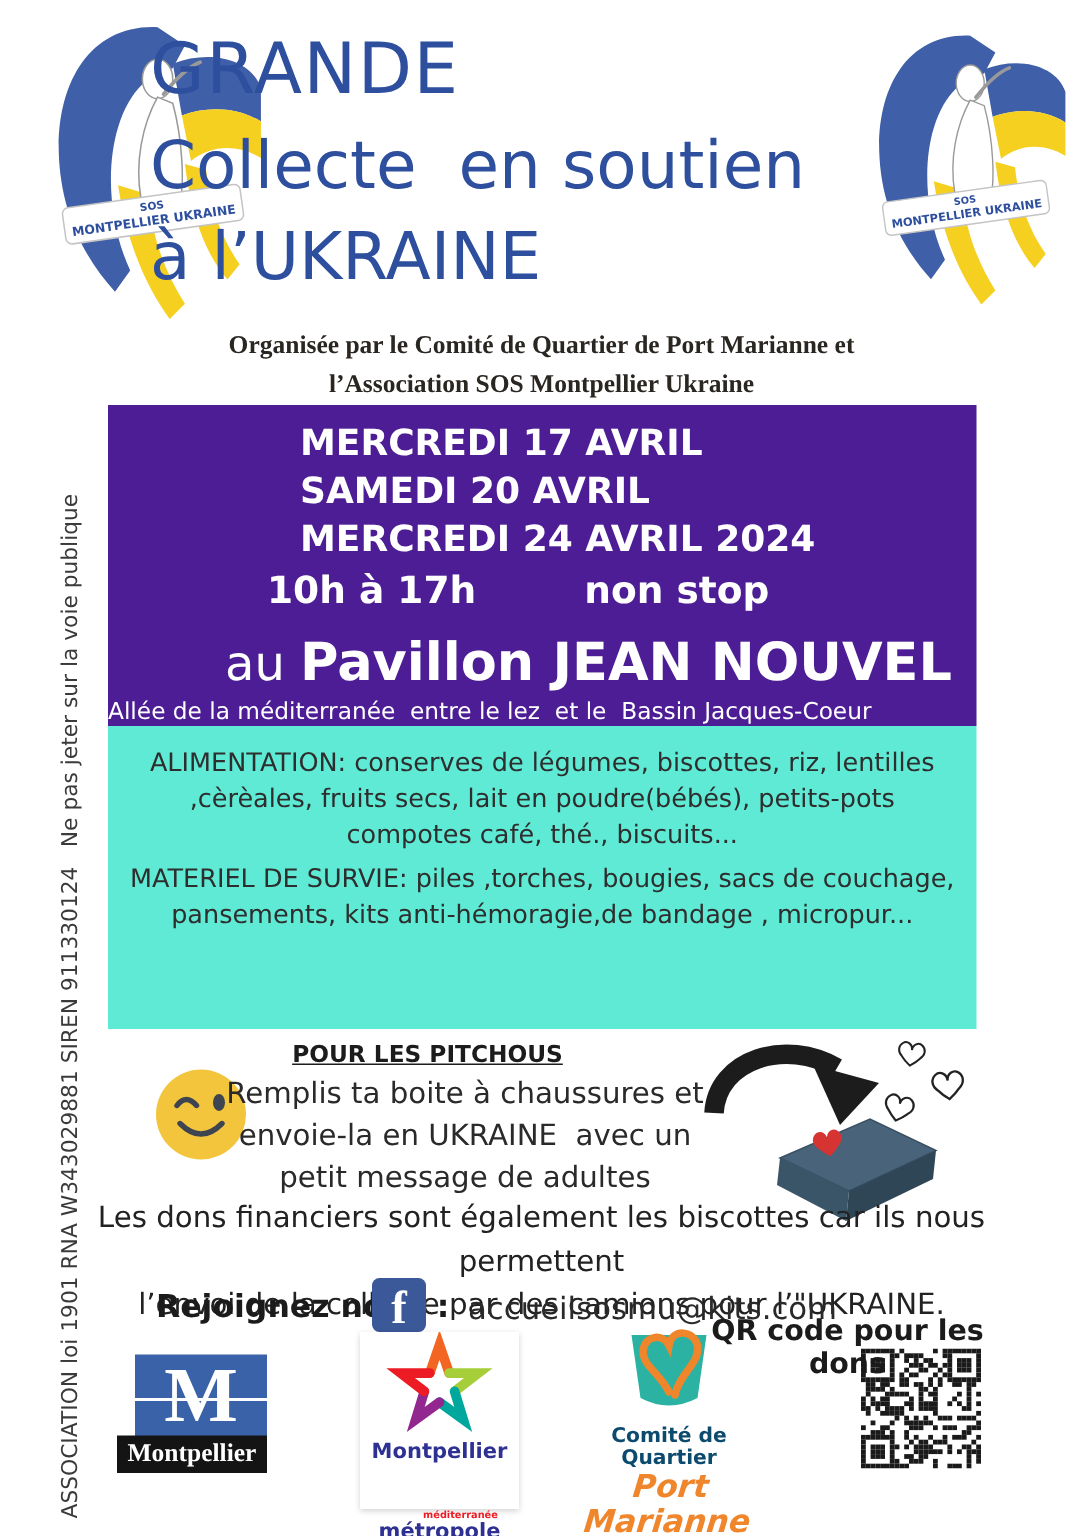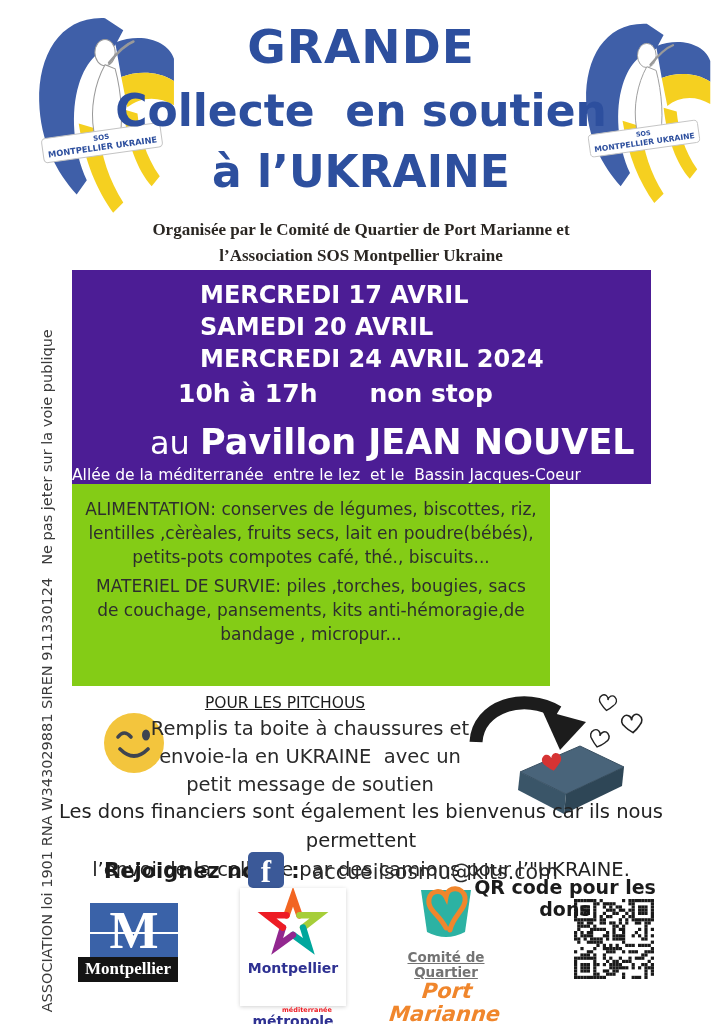--- a/index.html
+++ b/index.html
@@ -3,53 +3,53 @@
 <meta charset="utf-8">
 <style>
   * { margin:0; padding:0; box-sizing:border-box; }
   html,body { background:#fff; }
   body { font-family:"DejaVu Sans","Liberation Sans",sans-serif; }
   #poster { position:relative; width:722px; height:1024px; background:#fff; overflow:hidden; }
 
   .pre { white-space:pre-wrap; }
 
   
-  .title-block { position:absolute; left:100px; top:14px; width:522px; text-align:center; color:#2d4f9e; font-weight:700; }
+  .title-block { position:absolute; left:100px; top:14px; width:522px; color:#2d4f9e; font-weight:400; }
   .title-l1 { font-size:47px; letter-spacing:1px; line-height:66px; }
   .title-l2 { font-size:44px; line-height:62px; white-space:pre; }
   .title-l3 { font-size:44px; line-height:60px; }
 
   .subtitle { position:absolute; left:60px; top:217px; width:602px; text-align:center;
               font-family:"Liberation Serif","DejaVu Serif",serif; font-weight:700;
               font-size:17px; line-height:26px; color:#2a2622; }
 
   
   .sos-left  { position:absolute; left:26px;  top:10px; }
   .sos-right { position:absolute; left:574px; top:16px; }
 
   
   .blue-panel { position:absolute; left:72px; top:270px; width:579px; height:214px;
                 background:#4c1d95; color:#fff; overflow:hidden; }
   .bp-date { margin-left:128px; font-size:24px; font-weight:700; line-height:32px; }
   .bp-date:first-child { margin-top:9px; }
   .bp-hours { margin-left:106px; margin-top:3px; font-size:25px; font-weight:700; line-height:31px; }
-  .bp-nonstop { margin-left:52px; }
+  .bp-nonstop { margin-left:72px; }
   .bp-venue { margin-left:78px; margin-top:11px; font-size:35px; font-weight:800; line-height:44px; }
   .bp-venue .au { font-weight:400; font-size:32px; }
   .bp-addr { text-align:left; font-size:15.5px; line-height:20px; font-weight:400; }
 
   
-  .yellow-panel { position:absolute; left:72px; top:484px; width:478px; height:202px;
-                  background:#84cc16; color:#2e2e2e; padding:8px 12px 0 12px; overflow:hidden; }
+  .yellow-panel { position:absolute; left:72px; top:484px; width:579px; height:202px;
+                  background:#5eead4; color:#2e2e2e; padding:8px 12px 0 12px; overflow:hidden; }
   .yp-par { font-size:17px; line-height:24px; text-align:center; margin-top:5px; }
   .yp-par b { font-weight:700; }
 
   
   .pit-title { position:absolute; left:155px; top:694px; width:260px; text-align:center;
-               font-size:15.5px; font-weight:400; text-decoration:underline; color:#1c1c1c; }
+               font-size:15.5px; font-weight:700; text-decoration:underline; color:#1c1c1c; }
   .pit-lines { position:absolute; left:145px; top:715px; width:330px; text-align:center;
                font-size:19.5px; line-height:28px; color:#2a2a2a; }
   .smiley { position:absolute; left:102px; top:711px; }
   .artwork { position:absolute; left:462px; top:690px; }
 
   
   .donations { position:absolute; left:50px; top:797px; width:622px; text-align:center;
                font-size:19.5px; line-height:29px; color:#222; }
 
   
@@ -72,21 +72,21 @@
              font-family:"Liberation Serif",serif; font-weight:700; font-size:17px;
              text-align:center; padding:2px 0 3px 0; }
 
   .metro-logo { position:absolute; left:240px; top:888px; width:106px; height:118px; background:#fff;
                 box-shadow:0 1px 4px rgba(0,0,0,.18); text-align:center; }
   .metro-t1 { font-size:14px; font-weight:700; color:#2e3192; line-height:13px; margin-top:-2px; }
   .metro-t2 { font-size:6.5px; font-weight:700; color:#ed1c24; line-height:7px; margin-left:28px;margin-top:32px; }
   .metro-t3 { font-size:14px; font-weight:700; color:#2e3192; line-height:14px; }
 
   .comite-logo { position:absolute; left:380px; top:884px; width:132px; height:100px; text-align:center; }
-  .comite-t1 { font-size:13.5px; font-weight:700; color:#737373; line-height:15px;text-decoration:underline; }
+  .comite-t1 { font-size:13.5px; font-weight:700; color:#0c4a6e; line-height:15px; }
   .comite-t2 { font-size:21px; font-weight:700; font-style:italic; color:#f0862c;
                transform:skewX(-6deg); line-height:23px; }
 
   
   .vtext { position:absolute; white-space:nowrap; color:#3a3a3a; font-size:14.5px;
            transform:translate(-50%,-50%) rotate(-90deg); }
   .vtext.top { left:47px; top:447px; }
   .vtext.bottom { left:47px; top:795px; }
 </style>
 </head>
@@ -171,41 +171,41 @@
       <circle cx="32" cy="32" r="30" fill="#f3c53d"></circle>
       <path d="M16,26 q6,-8 13,0" stroke="#3e4450" stroke-width="3.6" fill="none" stroke-linecap="round"></path>
       <ellipse cx="44" cy="24" rx="4" ry="5.6" fill="#3e4450"></ellipse>
       <path d="M18,38 q14,14 28,0" stroke="#3e4450" stroke-width="3.6" fill="none" stroke-linecap="round"></path>
     </svg>
   </div>
 
   <div class="pit-lines">
     <div>Remplis ta boite à chaussures et</div>
     <div class="pre">envoie-la en UKRAINE  avec un</div>
-    <div>petit message de soutien</div>
+    <div>petit message de adultes</div>
   </div>
 
   <div class="artwork">
     <svg width="192" height="128" viewBox="0 0 192 128">
       <path d="M14,52 C16,16 62,2 96,22" stroke="#1c1c1c" stroke-width="13" fill="none"></path>
       <polygon points="80,20 124,32 98,60" fill="#1c1c1c"></polygon>
       <g stroke="#222" stroke-width="2.4" fill="#fff">
         <path transform="translate(136,2) scale(0.55) rotate(8)" d="M20,12 C20,5 13,1 8,5 C3,9 3,16 9,21 C13,26 20,31 20,31 C20,31 27,26 31,21 C37,16 37,9 32,5 C27,1 20,5 20,12 Z"></path>
         <path transform="translate(156,24) scale(0.65) rotate(-6)" d="M20,12 C20,5 13,1 8,5 C3,9 3,16 9,21 C13,26 20,31 20,31 C20,31 27,26 31,21 C37,16 37,9 32,5 C27,1 20,5 20,12 Z"></path>
         <path transform="translate(128,36) scale(0.6) rotate(14)" d="M20,12 C20,5 13,1 8,5 C3,9 3,16 9,21 C13,26 20,31 20,31 C20,31 27,26 31,21 C37,16 37,9 32,5 C27,1 20,5 20,12 Z"></path>
       </g>
       <polygon points="58,82 118,56 162,77 104,104" fill="#49647a" stroke="#3a5062" stroke-width="1"></polygon>
       <polygon points="58,82 104,104 102,124 56,100" fill="#3a5568"></polygon>
       <polygon points="104,104 162,77 160,96 102,124" fill="#2e4656"></polygon>
       <path transform="translate(76,64) scale(0.62) rotate(-10)" d="M20,12 C20,5 13,1 8,5 C3,9 3,16 9,21 C13,26 20,31 20,31 C20,31 27,26 31,21 C37,16 37,9 32,5 C27,1 20,5 20,12 Z" fill="#d63333"></path>
     </svg>
   </div>
 
   <div class="donations">
-    <div>Les dons financiers sont également les bienvenus car ils nous permettent</div>
+    <div>Les dons financiers sont également les biscottes car ils nous permettent</div>
     <div>l’envoi de la collecte par des camions pour l’"UKRAINE.</div>
   </div>
 
   <div class="join-label">Rejoignez nous :</div>
   <div class="fb-icon">f</div>
   <div class="email">accueilsosmu@kits.com</div>
   <div class="qr-label">QR code pour les dons</div>
 
   <div class="qr-box">
     <svg id="qr" width="80" height="80" viewBox="0 0 80 80">

